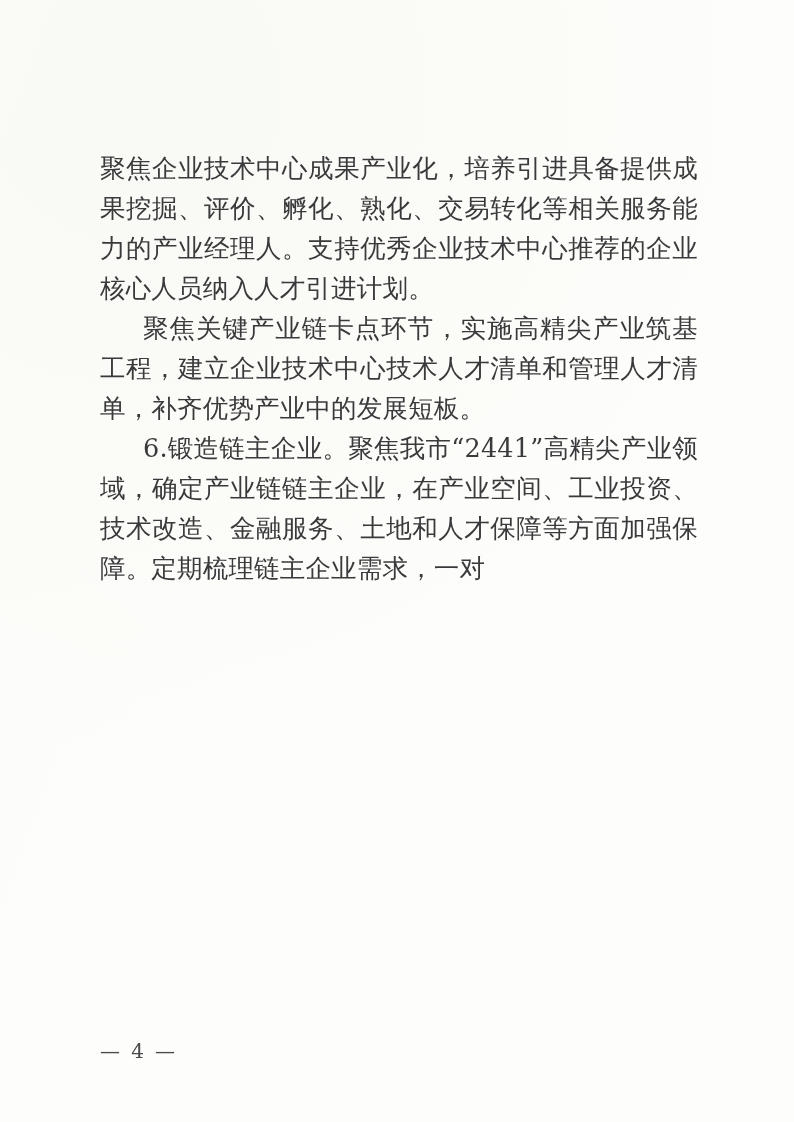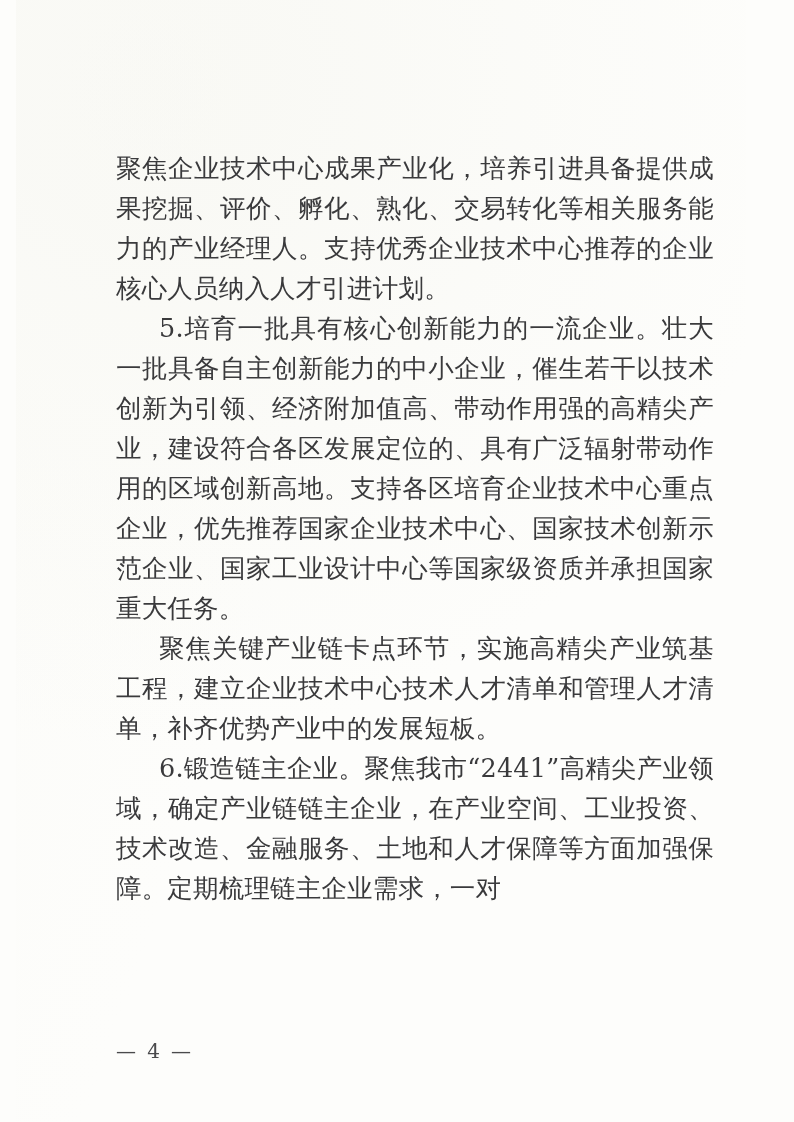--- a/index.html
+++ b/index.html
@@ -14,21 +14,21 @@
     font-family: "DejaVu Serif", "Liberation Serif", serif;
     color: #3a3a3c;
     overflow: hidden;
     position: relative;
     -webkit-font-smoothing: antialiased;
   }
 
   
   .page {
     position: absolute;
-    top: 0; left: 16px;
+    top: 0; left: 0;
     width: 730px;
     height: 1122px;
     background:
       linear-gradient(110deg, rgba(250,250,246,0.55) 0%, rgba(255,255,253,0) 42%),
       radial-gradient(circle at 18% 8%, rgba(246,246,240,0.65) 0%, rgba(253,253,251,0) 55%),
       #fdfdfb;
   }
 
   .text-block {
     position: absolute;
@@ -80,21 +80,20 @@
 </head>
 <body>
 
 <div class="page">
 
   <div class="text-block">
 
     <p class="para no-indent">聚焦企业技术中心成果产业化，培养引进具备提供成果挖掘、评价、孵化、熟化、交易转化等相关服务能力的产业经理人。支持优秀企业技术中心推荐的企业核心人员纳入人才引进计划。</p>
 
 
-    <p class="para">5.培育一批具有核心创新能力的一流企业。壮大一批具备自主创新能力的中小企业，催生若干以技术创新为引领、经济附加值高、带动作用强的高精尖产业，建设符合各区发展定位的、具有广泛辐射带动作用的区域创新高地。支持各区培育企业技术中心重点企业，优先推荐国家企业技术中心、国家技术创新示范企业、国家工业设计中心等国家级资质并承担国家重大任务。</p>
 
 
     <p class="para">聚焦关键产业链卡点环节，实施高精尖产业筑基工程，建立企业技术中心技术人才清单和管理人才清单，补齐优势产业中的发展短板。</p>
 
     <p class="para">6.锻造链主企业。聚焦我市“2441”高精尖产业领域，确定产业链链主企业，在产业空间、工业投资、技术改造、金融服务、土地和人才保障等方面加强保障。定期梳理链主企业需求，一对</p>
 
   </div>
 
   <div class="page-number">— 4 —</div>
 

